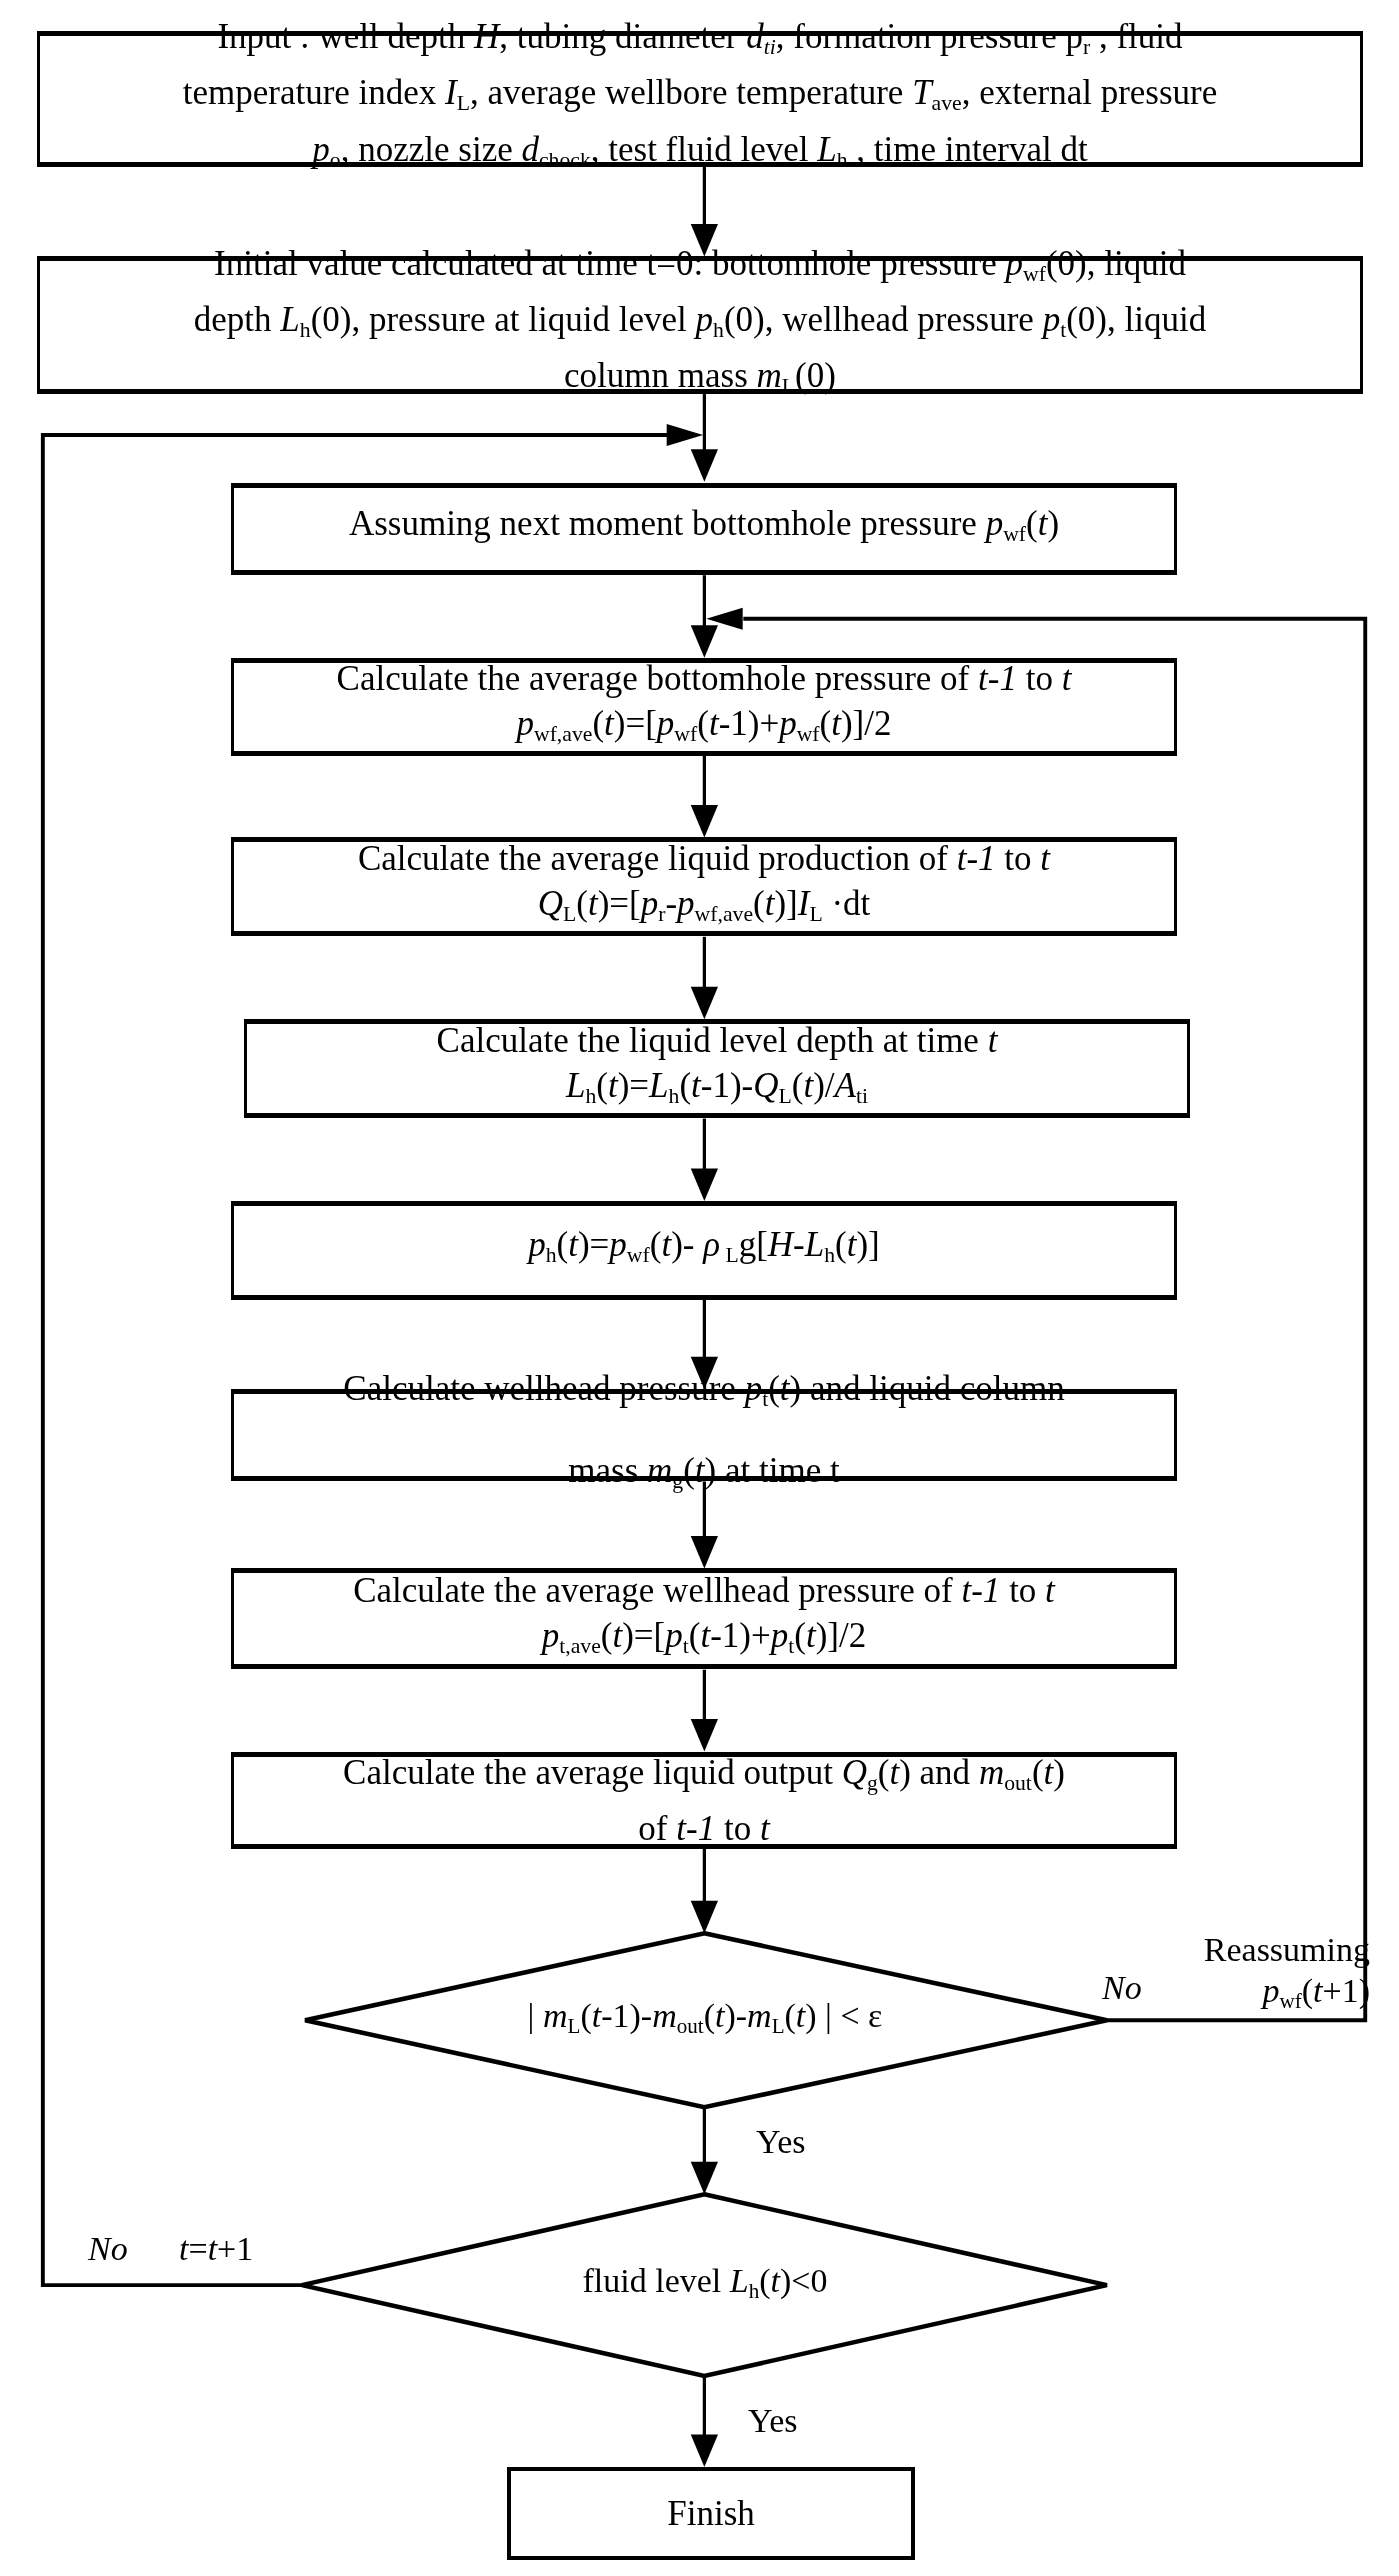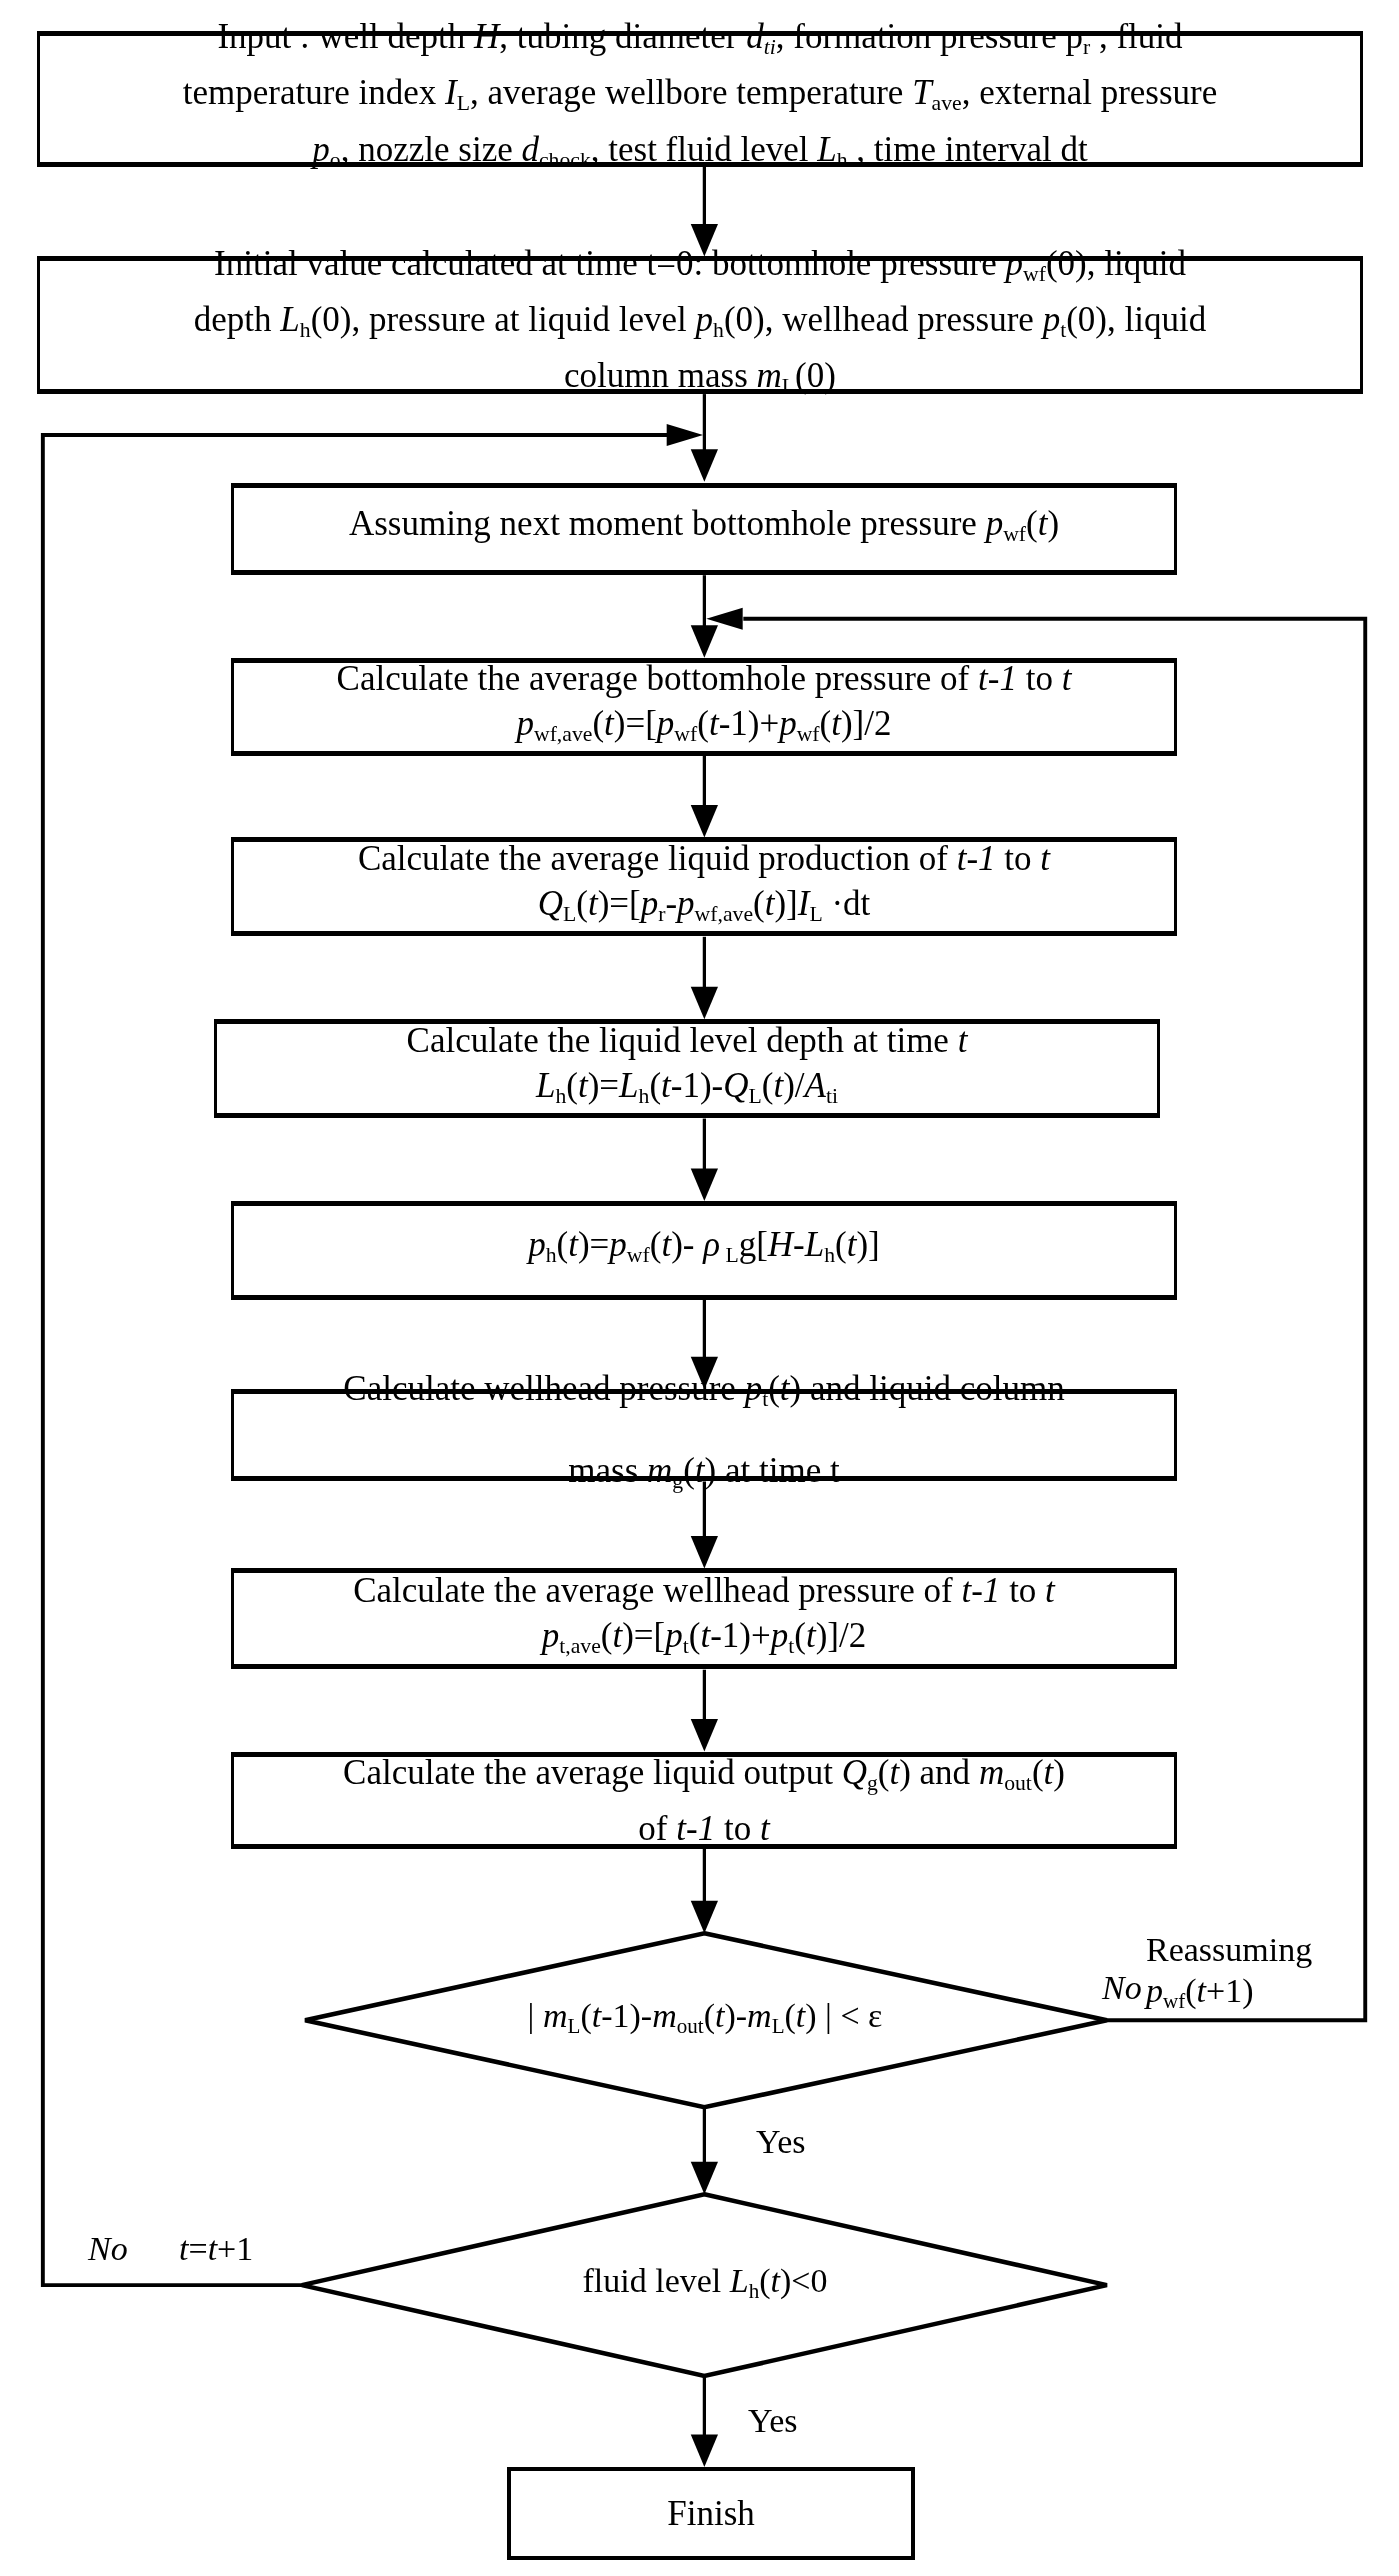--- a/index.html
+++ b/index.html
@@ -16,21 +16,21 @@
     background:var(--paper);
     display:flex; flex-direction:column; justify-content:center; align-items:center;
     text-align:center; font-size:35px; line-height:45px;
   }
   .ln { white-space:nowrap; }
   .dtext {
     position:absolute; display:flex; justify-content:center; align-items:center;
     text-align:left; font-size:34px; line-height:40px;
   }
   .lbl { position:absolute; font-size:34px; line-height:40px; white-space:nowrap; }
-  .lbl-block { position:absolute; font-size:34px; line-height:41px; text-align:left; }
+  .lbl-block { position:absolute; font-size:34px; line-height:41px; text-align:right; }
   .it  { font-style:italic; }
   .sub { font-size:0.62em; vertical-align:-0.28em; }
 </style>
 </head>
 <body>
 
 <div id="flowchart">
 
   <svg id="connectors" width="1399" height="2576" viewBox="0 0 2155 3968">
 
@@ -89,21 +89,21 @@
   <div class="box" style="left:231px;top:658px;width:946px;height:98px;">
     <div class="ln"><span>Calculate the average bottomhole pressure of </span><span class="it">t-1</span><span> to </span><span class="it">t</span></div>
     <div class="ln"><span class="it">p</span><span class="sub">wf,ave</span><span>(</span><span class="it">t</span><span>)=[</span><span class="it">p</span><span class="sub">wf</span><span>(</span><span class="it">t</span><span>-1)+</span><span class="it">p</span><span class="sub">wf</span><span>(</span><span class="it">t</span><span>)]/2</span></div>
   </div>
 
   <div class="box" style="left:231px;top:837px;width:946px;height:99px;">
     <div class="ln"><span>Calculate the average liquid production of </span><span class="it">t-1</span><span> to </span><span class="it">t</span></div>
     <div class="ln"><span class="it">Q</span><span class="sub">L</span><span>(</span><span class="it">t</span><span>)=[</span><span class="it">p</span><span class="sub">r</span><span>-</span><span class="it">p</span><span class="sub">wf,ave</span><span>(</span><span class="it">t</span><span>)]</span><span class="it">I</span><span class="sub">L</span><span> ·dt</span></div>
   </div>
 
-  <div class="box" style="left:214px;top:1019px;width:946px;height:99px;">
+  <div class="box" style="left:244px;top:1019px;width:946px;height:99px;">
     <div class="ln"><span>Calculate the liquid level depth at time </span><span class="it">t</span></div>
     <div class="ln"><span class="it">L</span><span class="sub">h</span><span>(</span><span class="it">t</span><span>)=</span><span class="it">L</span><span class="sub">h</span><span>(</span><span class="it">t</span><span>-1)-</span><span class="it">Q</span><span class="sub">L</span><span>(</span><span class="it">t</span><span>)/</span><span class="it">A</span><span class="sub">ti</span></div>
   </div>
 
   <div class="box" style="left:231px;top:1201px;width:946px;height:99px;">
     <div class="ln"><span class="it">p</span><span class="sub">h</span><span>(</span><span class="it">t</span><span>)=</span><span class="it">p</span><span class="sub">wf</span><span>(</span><span class="it">t</span><span>)- </span><span class="it">ρ</span><span class="sub"> L</span><span>g[</span><span class="it">H</span><span>-</span><span class="it">L</span><span class="sub">h</span><span>(</span><span class="it">t</span><span>)]</span></div>
   </div>
 
   <div class="box" style="left:231px;top:1389px;width:946px;height:92px;gap:25px;">
     <div class="ln"><span>Calculate wellhead pressure </span><span class="it">p</span><span class="sub">t</span><span>(</span><span class="it">t</span><span>) and liquid column</span></div>

